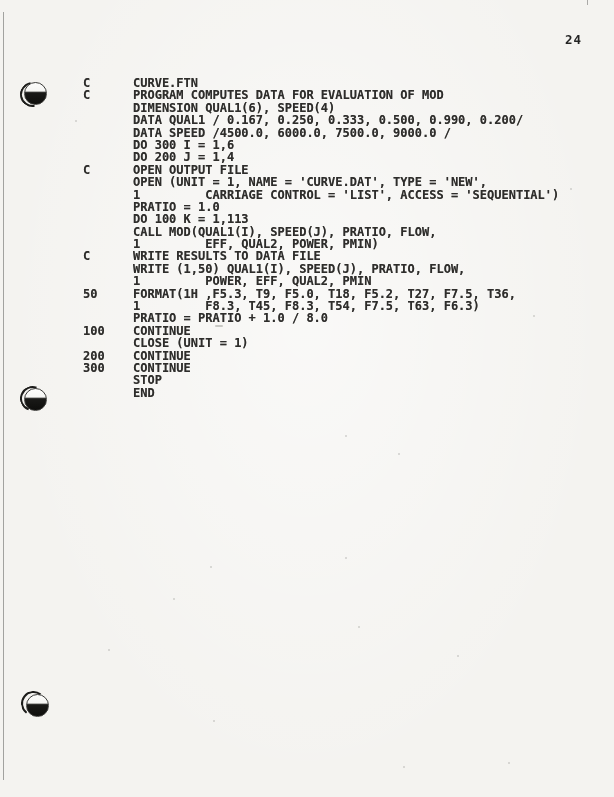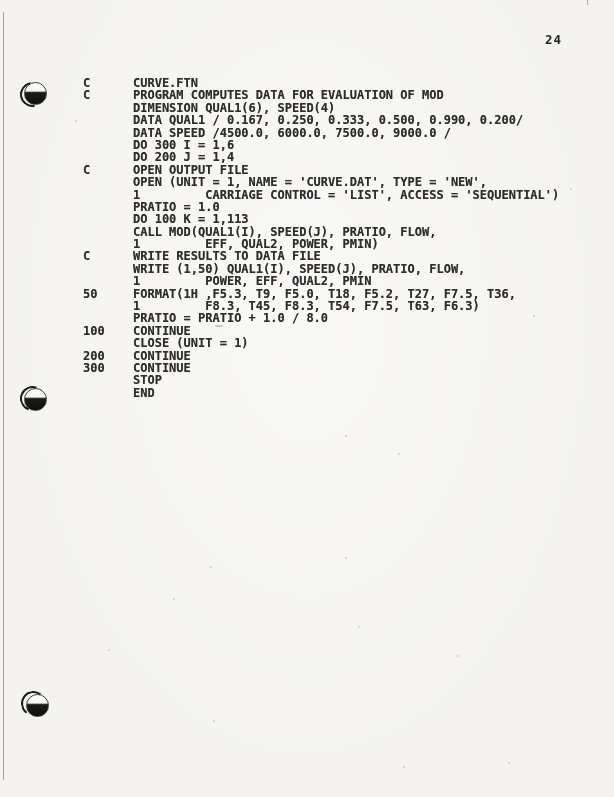--- a/index.html
+++ b/index.html
@@ -20,21 +20,21 @@
   .edge-line {
     position:absolute; left:3px; top:12px; width:1px; height:768px;
     background:rgba(95,95,92,0.55);
   }
   .corner-tick {
     position:absolute; left:587px; top:0; width:1px; height:5px;
     background:rgba(120,120,118,0.6);
   }
   
   .page-number {
-    position:absolute; left:545px; top:32px;
+    position:absolute; left:565px; top:32px;
     font-size:12.5px; font-weight:700; color:#242424;
     letter-spacing:1px;
     text-align:right;
   }
   
   .code-listing {
     position:absolute; left:83px; top:77px;
     font-size:12px; line-height:12.4px; font-weight:700;
     color:#2e2d2b; white-space:pre;
     text-shadow:0 0 0.4px rgba(46,45,43,0.55);

